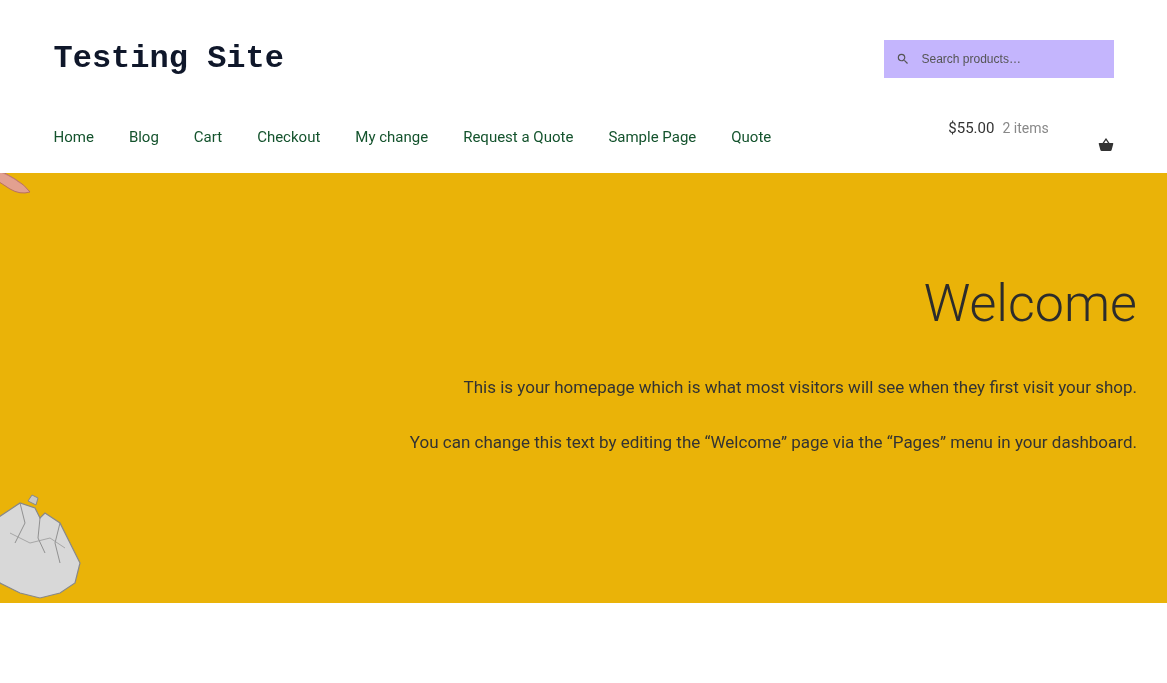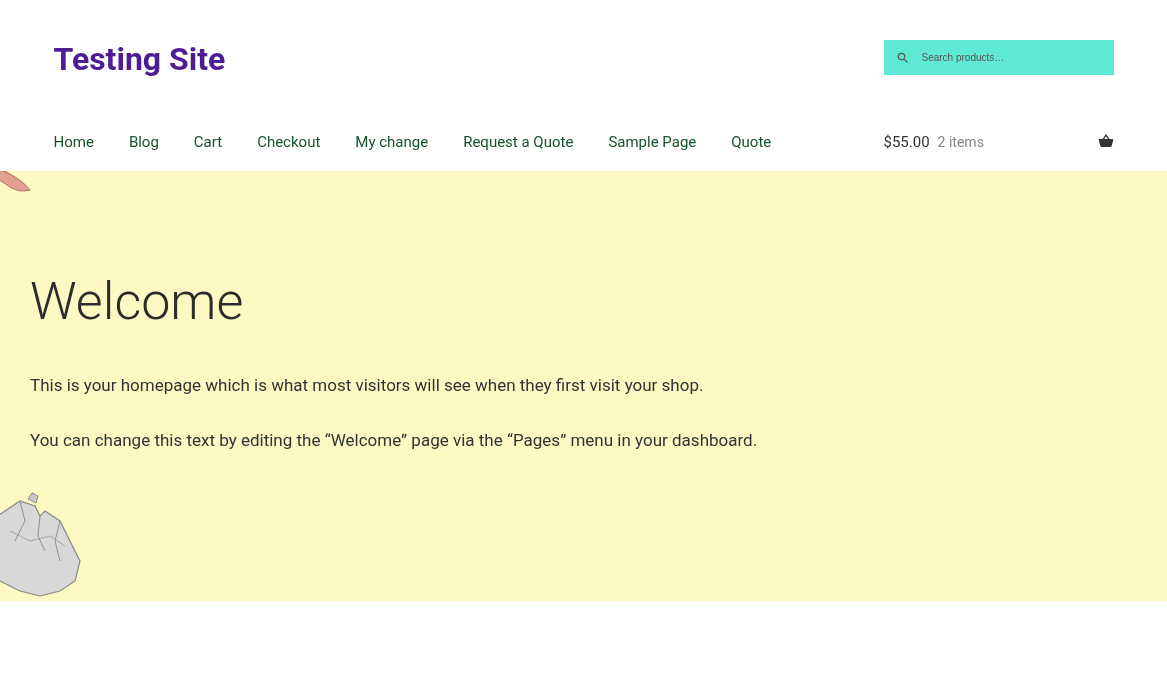--- a/index.html
+++ b/index.html
@@ -19,37 +19,38 @@
       display: flex;
       justify-content: space-between;
       align-items: flex-start;
     }
     .site-branding {
       flex: 1;
     }
     .site-title {
       font-size: 32px;
       font-weight: 700;
-      color: #4c1d95;
-      margin-bottom: 16px;
+      color: #0f172a;
+      margin-bottom: 4px;
+      font-family: Liberation Mono, monospace;
     }
     .site-tagline {
       font-size: 14px;
       color: #555;
     }
     .search-box {
       position: relative;
       width: 230px;
     }
     .search-box input {
       width: 100%;
       padding: 12px 12px 12px 38px;
       border: none;
-      background: #5eead4;
-      font-size: 10px;
+      background: #c4b5fd;
+      font-size: 12px;
       color: #555;
     }
     .search-box input::placeholder {
       color: #555;
     }
     .search-icon-svg {
       position: absolute;
       left: 12px;
       top: 50%;
       transform: translateY(-50%);
@@ -93,30 +94,32 @@
       font-size: 14px;
     }
     .cart-icon-svg {
       width: 16px;
       height: 16px;
       fill: #333;
       margin-left: auto;
     }
     .cart-summary-wrap {
       display: flex;
+      align-items: center;
       width: 230px;
       justify-content: space-between;
+      flex-direction: column;
     }
     .hero {
-      background: #fef9c3;
+      background: #eab308;
       min-height: 430px;
       position: relative;
       overflow: hidden;
       padding: 100px 30px 60px;
-      text-align: left;
+      text-align: right;
     }
     .hero-title {
       font-size: 52px;
       font-weight: 300;
       color: #2c2c2c;
       margin-bottom: 40px;
     }
     .hero-text {
       font-size: 17px;
       color: #333;

